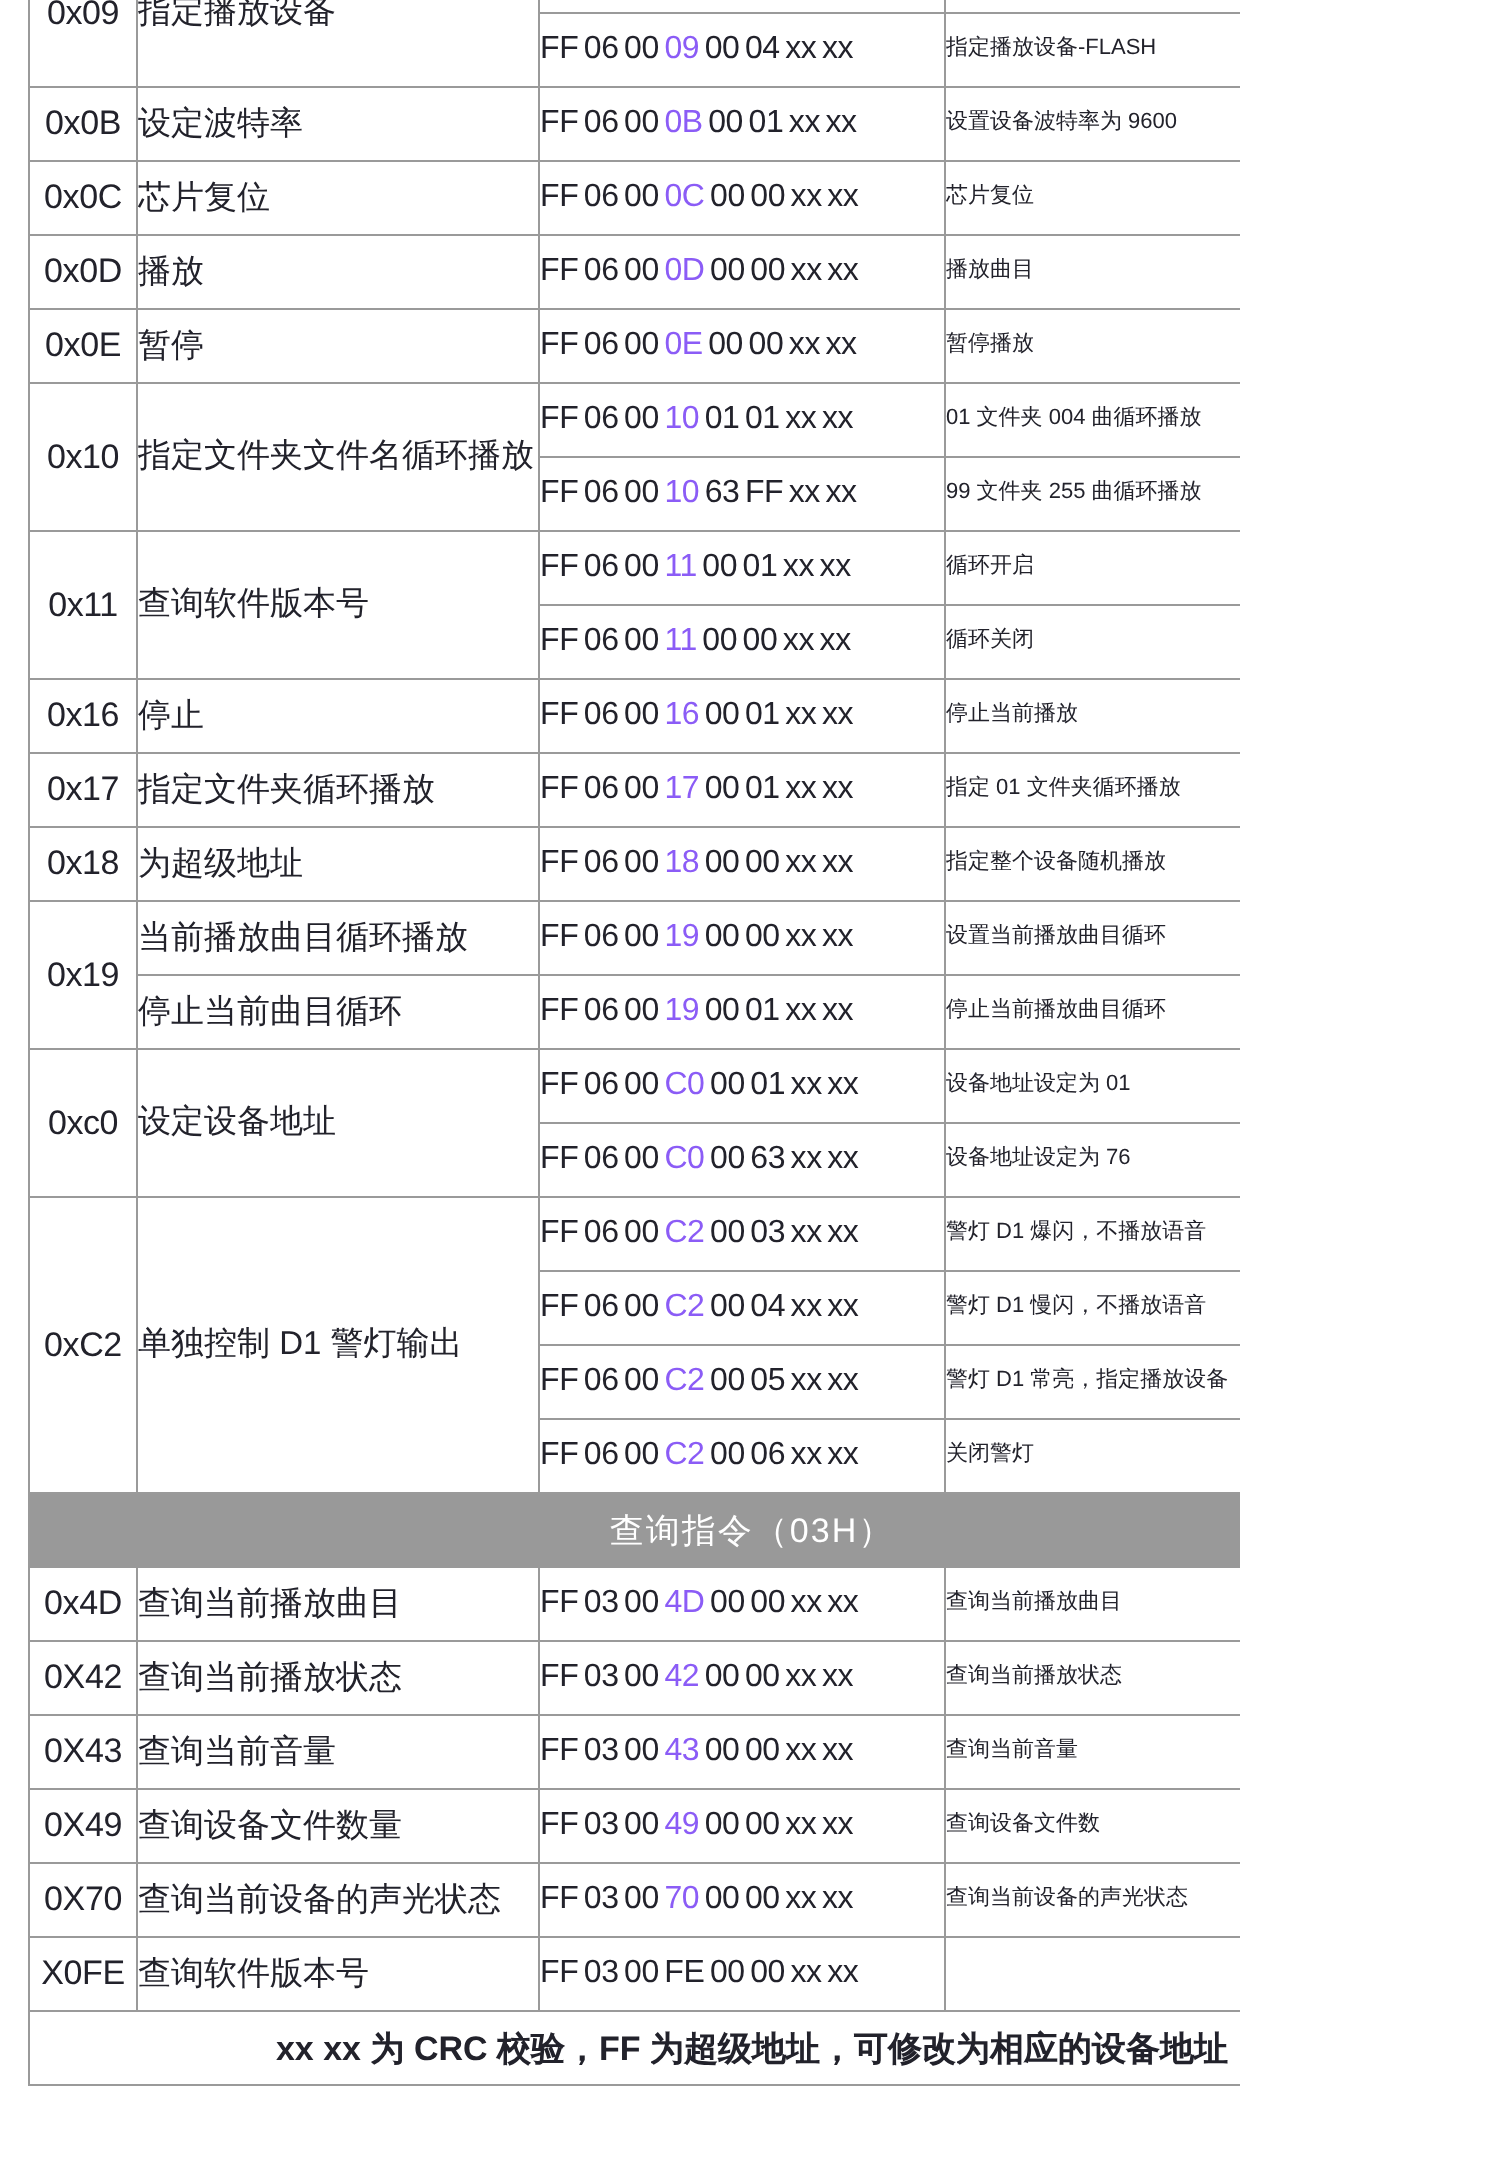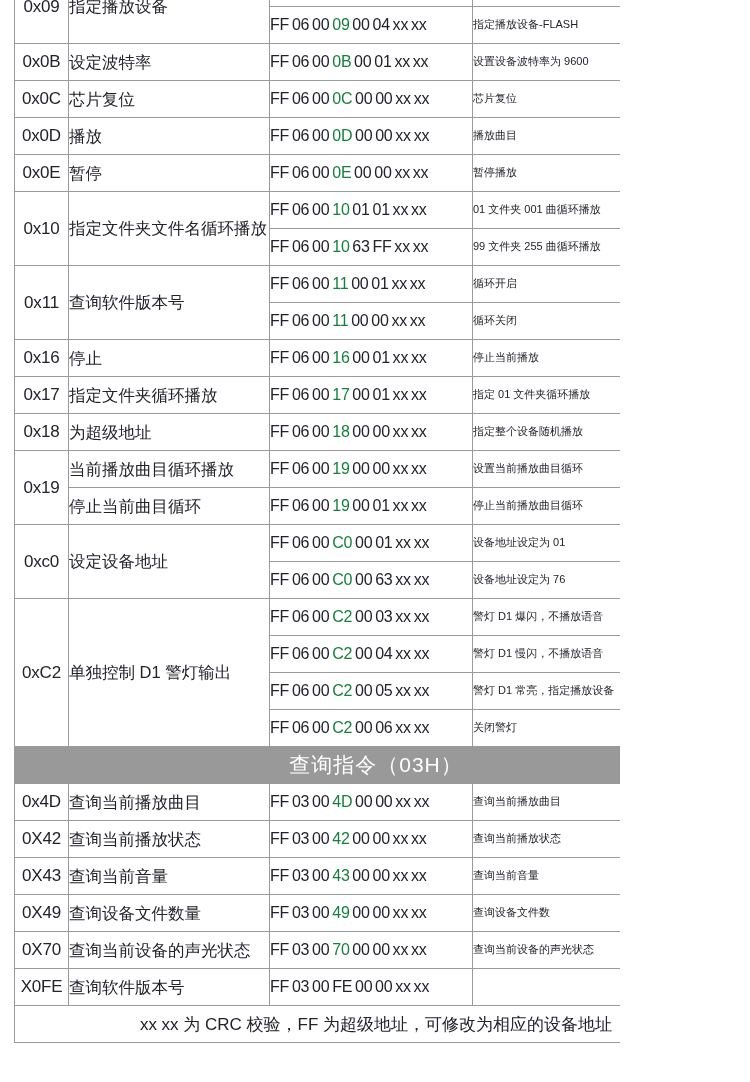--- a/index.html
+++ b/index.html
@@ -52,32 +52,33 @@
     word-spacing: -1.5px;
     overflow: hidden;
   }
   td.desc {
     font-size: 11px;
     padding: 1px 4px 1px 9px;
     line-height: 1.25;
     white-space: nowrap;
     overflow: hidden;
   }
-  .key { color: #15803d; }
+  .key { color: #8b5cf6; }
   tr.section-row td {
     background: #999999;
     color: #ffffff;
     text-align: center;
-    font-size: 21px;
+    font-size: 17px;
     letter-spacing: 1px;
     border-color: #999999 #9a9a9a;
   }
   tr.note-row td {
     text-align: center;
     font-size: 17px;
+    font-weight: bold;
   }
 </style>
 </head>
 <body>
 
 <div class="viewport">
   <table class="cmd-table">
     <colgroup>
       <col style="width:54px">
       <col style="width:201px">
@@ -116,21 +117,21 @@
         <tr>
           <td class="code">0x0E</td>
           <td class="func">暂停</td>
           <td class="cmdhex"><span>FF 06 00 </span><span class="key">0E</span><span> 00 00 xx xx</span></td>
           <td class="desc">暂停播放</td>
         </tr>
         <tr>
           <td class="code" rowspan="2">0x10</td>
           <td class="func" rowspan="2">指定文件夹文件名循环播放</td>
           <td class="cmdhex"><span>FF 06 00 </span><span class="key">10</span><span> 01 01 xx xx</span></td>
-          <td class="desc">01 文件夹 001 曲循环播放</td>
+          <td class="desc">01 文件夹 004 曲循环播放</td>
         </tr>
         <tr>
           <td class="cmdhex"><span>FF 06 00 </span><span class="key">10</span><span> 63 FF xx xx</span></td>
           <td class="desc">99 文件夹 255 曲循环播放</td>
         </tr>
         <tr>
           <td class="code" rowspan="2">0x11</td>
           <td class="func" rowspan="2">查询软件版本号</td>
           <td class="cmdhex"><span>FF 06 00 </span><span class="key">11</span><span> 00 01 xx xx</span></td>
           <td class="desc">循环开启</td>

